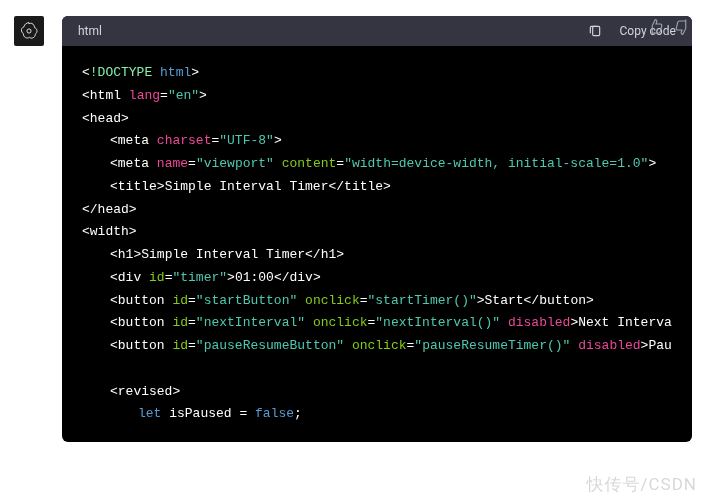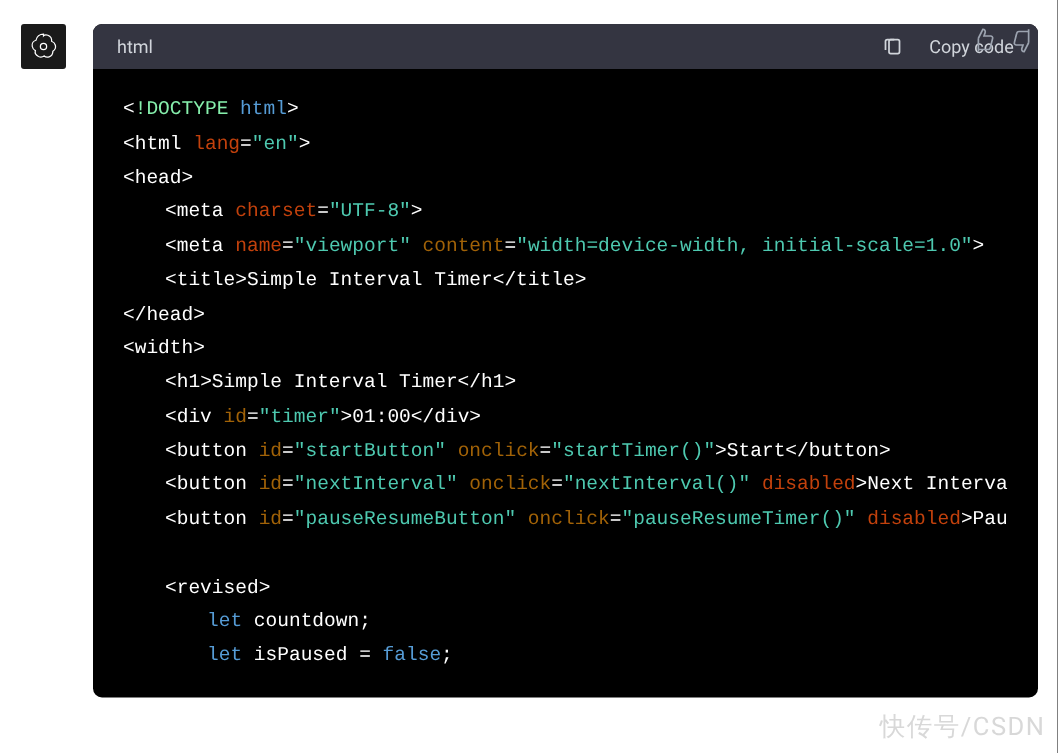--- a/index.html
+++ b/index.html
@@ -92,22 +92,22 @@
       line-height: 1.75;
       color: #ffffff;
       overflow-x: hidden;
       white-space: pre;
     }
     .indent1 { padding-left: 28px; display: block; }
     .indent2 { padding-left: 56px; display: block; }
     .c-doctype { color: #86efac; }
     .c-tag { color: #ffffff; }
     .c-keyword { color: #569cd6; }
-    .c-attr-red { color: #c2410c; text-align: center; }
-    .c-attr-teal { color: #a16207; }
+    .c-attr-red { color: #ec4899; text-align: center; }
+    .c-attr-teal { color: #84cc16; }
     .c-string { color: #4ec9b0; }
     .c-let { color: #569cd6; }
     .c-bool { color: #569cd6; }
     .watermark {
       position: absolute;
       bottom: 6px;
       right: 8px;
       font-size: 17px;
       color: rgba(200,200,200,0.7);
       font-weight: 400;
@@ -136,21 +136,21 @@
           </svg>
           <span>Copy code</span>
         </div>
       </div>
       <div class="code-body"><span>&lt;<span class="c-doctype">!DOCTYPE</span> <span class="c-keyword">html</span>&gt;</span>
 <span>&lt;<span class="c-tag">html</span> <span class="c-attr-red">lang</span>=<span class="c-string">"en"</span>&gt;</span>
 <span>&lt;<span class="c-tag">head</span>&gt;</span>
 <span class="indent1">&lt;<span class="c-tag">meta</span> <span class="c-attr-red">charset</span>=<span class="c-string">"UTF-8"</span>&gt;</span><span class="indent1">&lt;<span class="c-tag">meta</span> <span class="c-attr-red">name</span>=<span class="c-string">"viewport"</span> <span class="c-attr-teal">content</span>=<span class="c-string">"width=device-width, initial-scale=1.0"</span>&gt;</span><span class="indent1">&lt;<span class="c-tag">title</span>&gt;<span>Simple Interval Timer</span>&lt;/<span class="c-tag">title</span>&gt;</span><span>&lt;/<span class="c-tag">head</span>&gt;</span>
 <span>&lt;<span class="c-tag">width</span>&gt;</span>
 <span class="indent1">&lt;<span class="c-tag">h1</span>&gt;<span>Simple Interval Timer</span>&lt;/<span class="c-tag">h1</span>&gt;</span><span class="indent1">&lt;<span class="c-tag">div</span> <span class="c-attr-teal">id</span>=<span class="c-string">"timer"</span>&gt;<span>01:00</span>&lt;/<span class="c-tag">div</span>&gt;</span><span class="indent1">&lt;<span class="c-tag">button</span> <span class="c-attr-teal">id</span>=<span class="c-string">"startButton"</span> <span class="c-attr-teal">onclick</span>=<span class="c-string">"startTimer()"</span>&gt;<span>Start</span>&lt;/<span class="c-tag">button</span>&gt;</span><span class="indent1">&lt;<span class="c-tag">button</span> <span class="c-attr-teal">id</span>=<span class="c-string">"nextInterval"</span> <span class="c-attr-teal">onclick</span>=<span class="c-string">"nextInterval()"</span> <span class="c-attr-red">disabled</span>&gt;<span>Next Interva</span></span><span class="indent1">&lt;<span class="c-tag">button</span> <span class="c-attr-teal">id</span>=<span class="c-string">"pauseResumeButton"</span> <span class="c-attr-teal">onclick</span>=<span class="c-string">"pauseResumeTimer()"</span> <span class="c-attr-red">disabled</span>&gt;<span>Pau</span></span>
-<span class="indent1">&lt;<span class="c-tag">revised</span>&gt;</span><span class="indent2"><span class="c-let">let</span> <span>countdown;</span></span><span class="indent2"><span class="c-let">let</span> <span>isPaused</span> = <span class="c-bool">false</span>;</span></div>
+<span class="indent1">&lt;<span class="c-tag">revised</span>&gt;</span><span class="indent2"><span class="c-let">let</span> <span>isPaused</span> = <span class="c-bool">false</span>;</span></div>
     </div>
   </div>
 </div>
 
 <div class="feedback">
   <div class="feedback-btn">
     <svg viewBox="0 0 24 24" fill="none" stroke="currentColor" stroke-width="1.5">
       <path d="M7 10v12M7 10l4-8c1.5 0 2.5 1.5 2 3l-1 3h6c1 0 2 1 1.7 2l-2 8c-.2 1-1 2-2 2H7"></path>
     </svg>
   </div>

